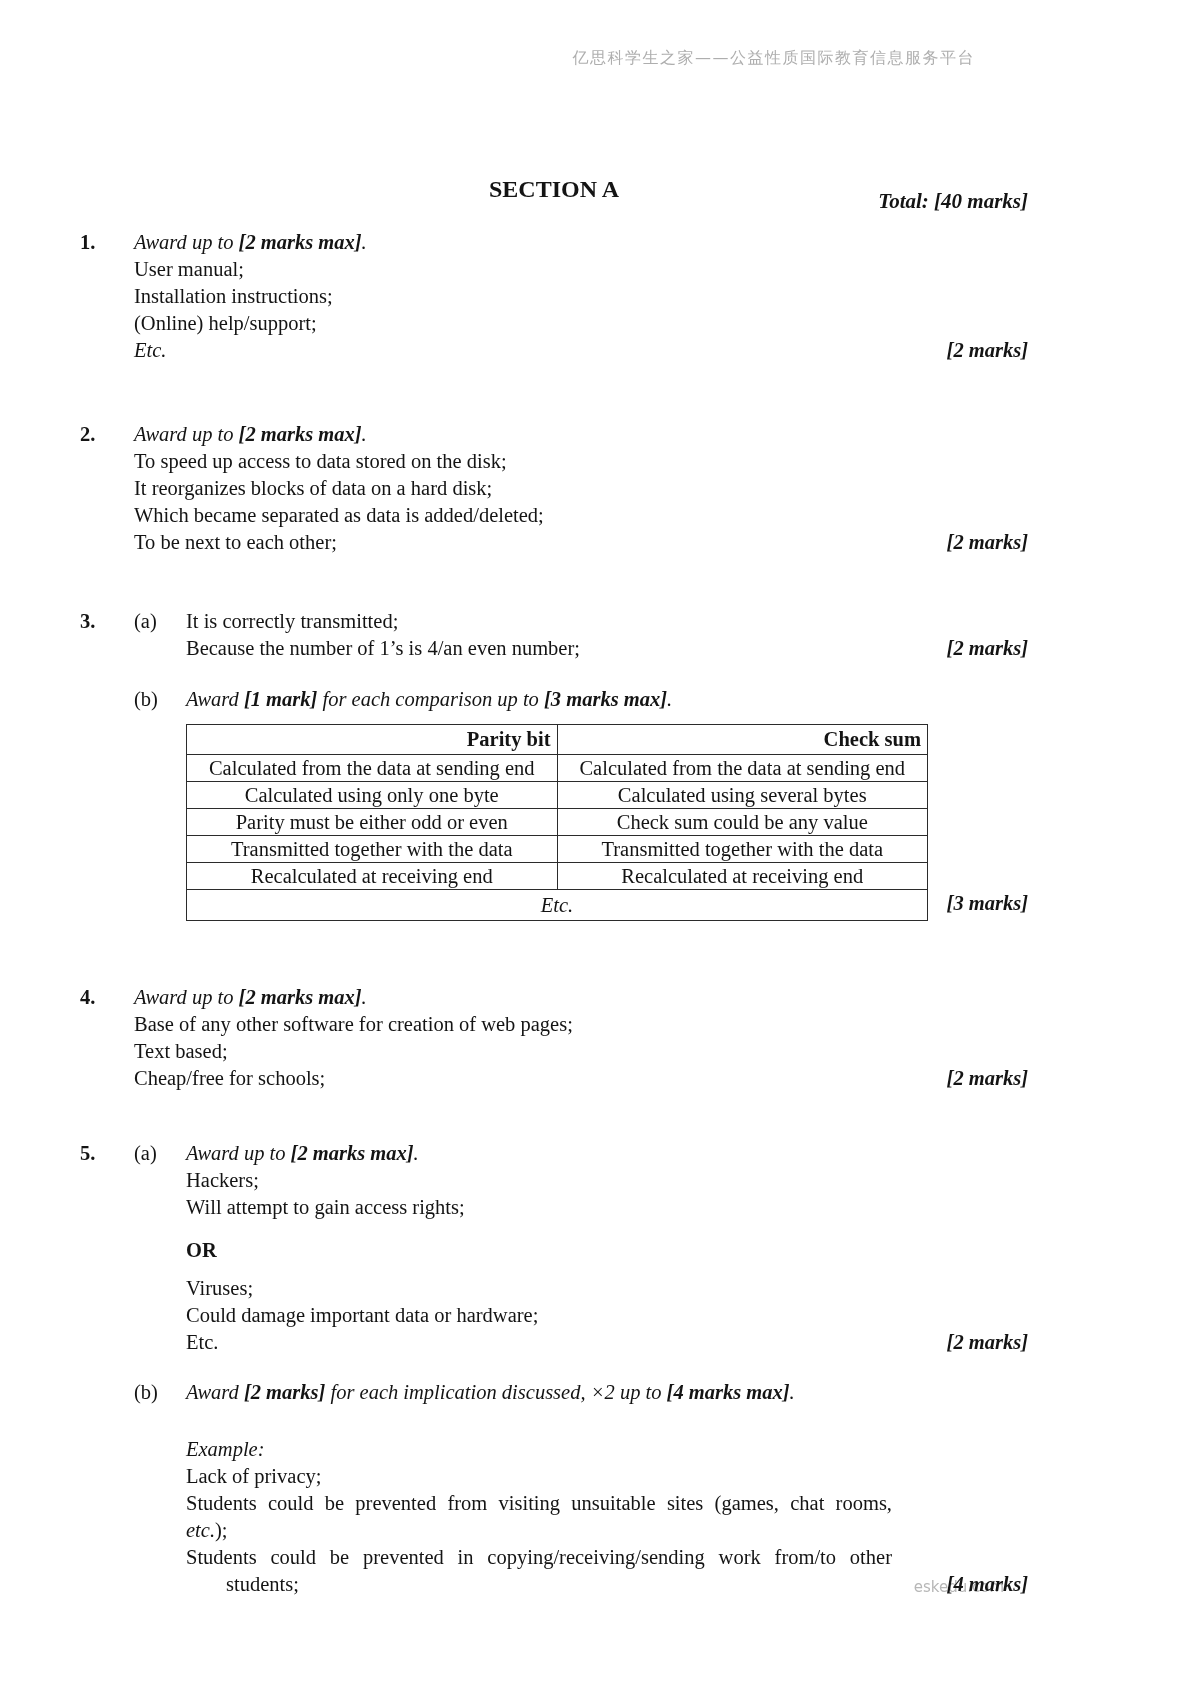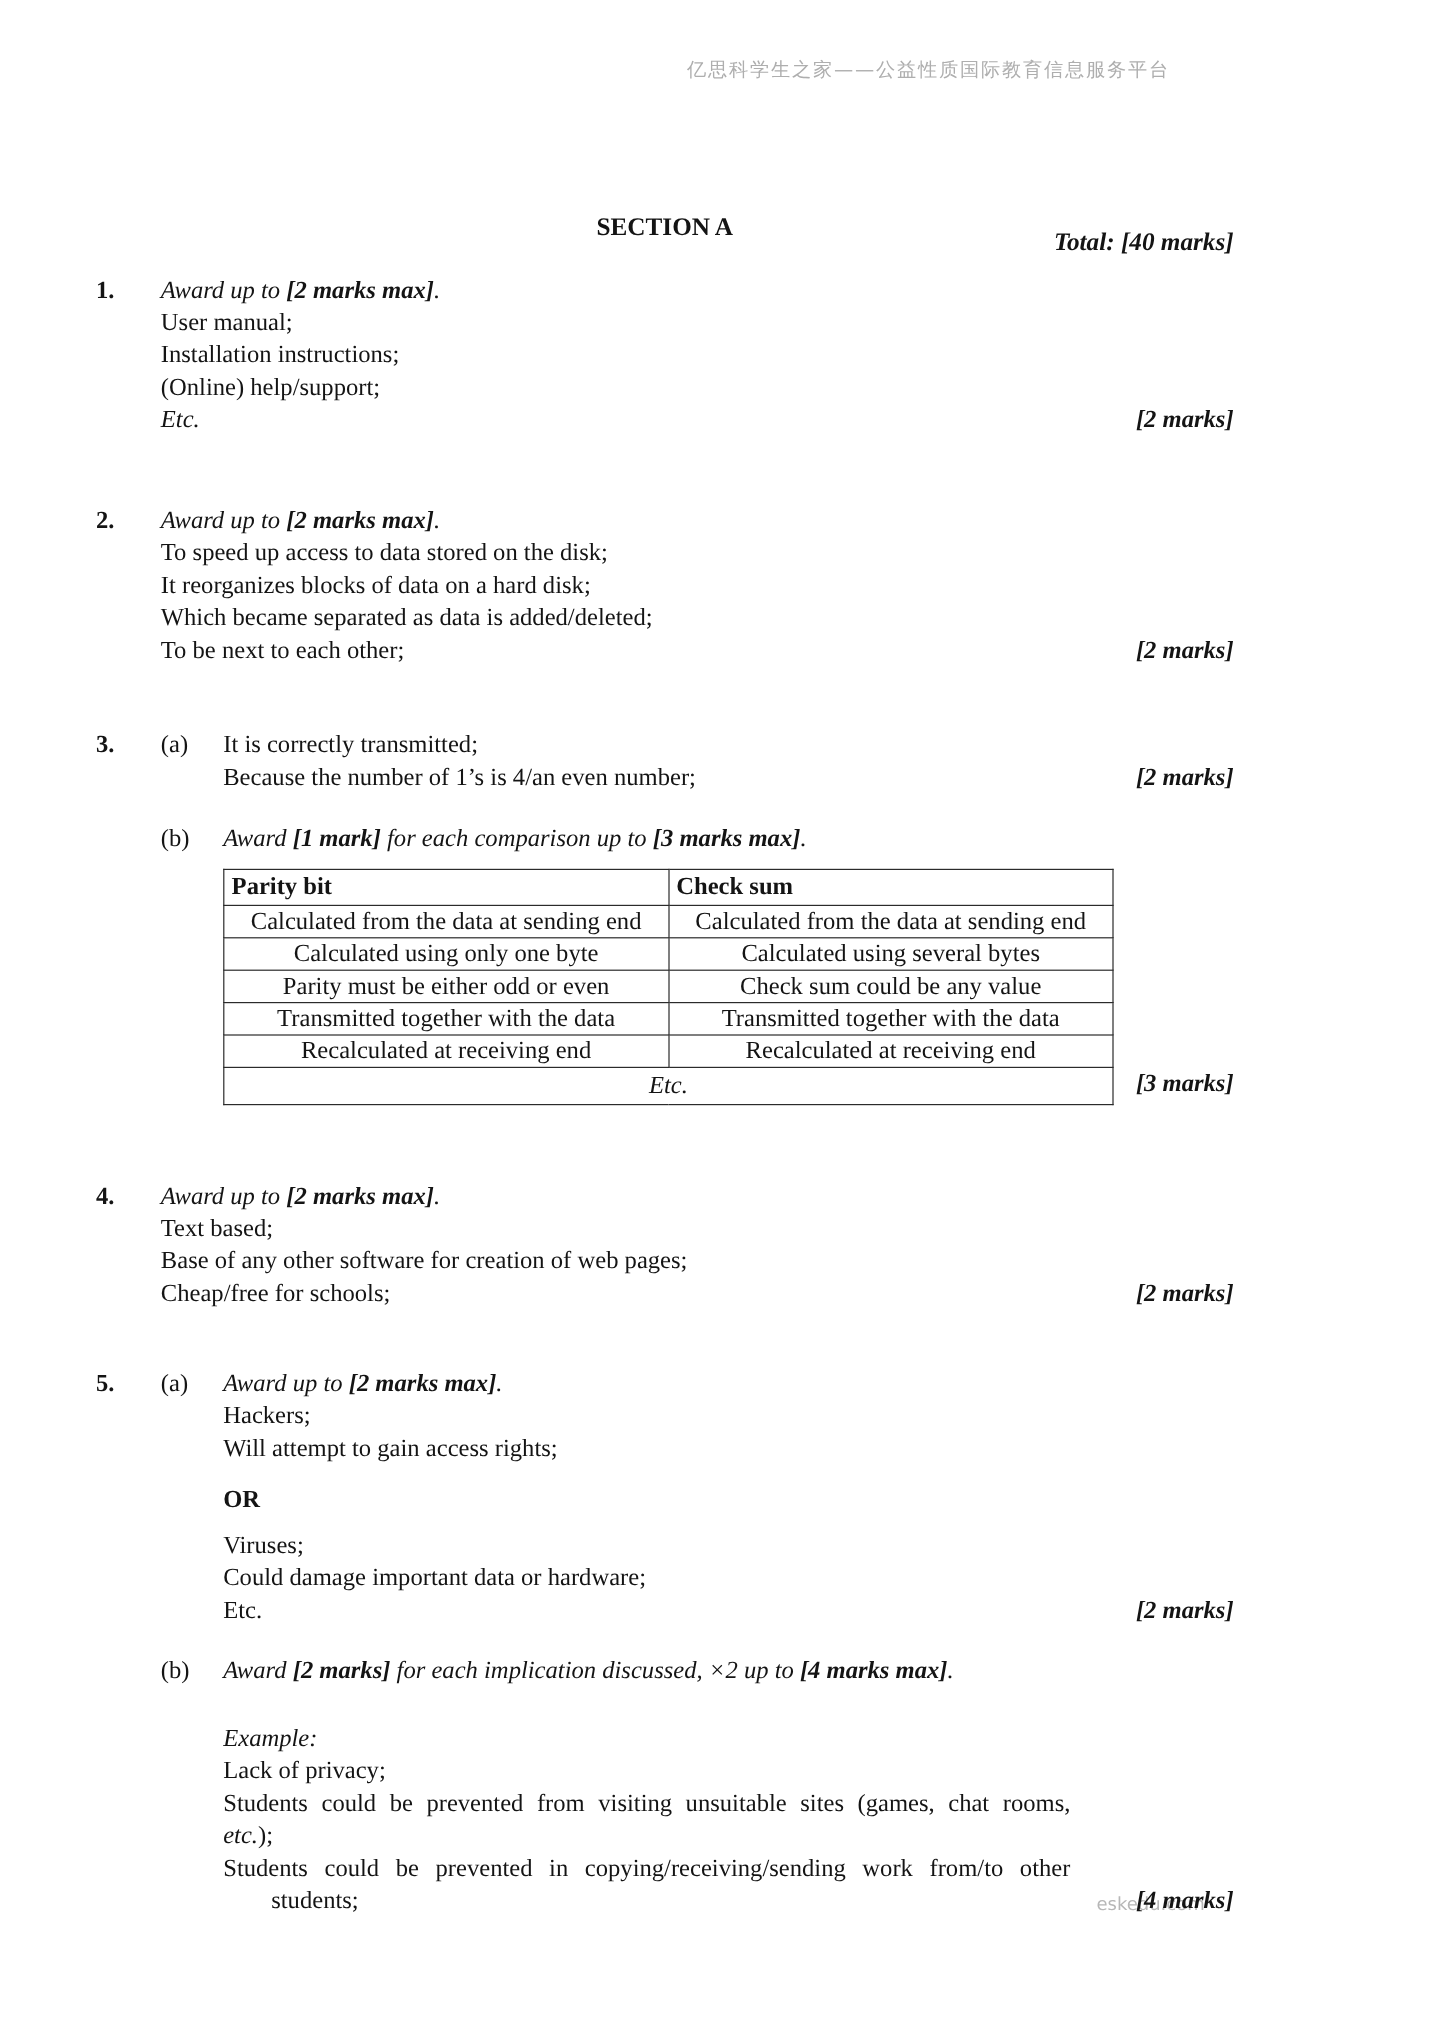--- a/index.html
+++ b/index.html
@@ -5,21 +5,21 @@
   * { margin:0; padding:0; box-sizing:border-box; }
   html,body { background:#ffffff; }
   body { width:1192px; font-family:"Liberation Serif","DejaVu Serif",serif; color:#141414; }
   .page { position:relative; width:1192px; height:1685px; background:#fff; overflow:hidden;
           padding:47px 164px 0 80px; font-size:20.5px; line-height:27px; }
 
   .top-wm { text-align:right; padding-right:53px; font-family:"DejaVu Sans","Liberation Sans",sans-serif;
             font-size:16px; line-height:22px; color:#aeaeae; letter-spacing:1.5px; }
 
   .sec-head { position:relative; margin-top:107px; text-align:center; }
-  .sec-title { font-weight:bold; font-size:21px; }
+  .sec-title { font-weight:bold; font-size:24px; }
   .sec-total { position:absolute; right:0; top:12px; font-weight:bold; font-style:italic; font-size:21px; }
 
   .q { display:grid; grid-template-columns:54px 1fr; }
   .col-num { font-weight:bold; }
   .sub { display:grid; grid-template-columns:52px 1fr; }
 
   .m-q1 { margin-top:25px; }
   .m-q2 { margin-top:57px; }
   .m-q3 { margin-top:52px; }
   .m-q4 { margin-top:63px; }
@@ -32,21 +32,21 @@
   .bd { font-weight:bold; }
   .split { display:flex; justify-content:space-between; align-items:baseline; }
   .marks { font-weight:bold; font-style:italic; white-space:nowrap; }
 
   .or-line { margin-top:16px; margin-bottom:11px; }
 
   .tblwrap { position:relative; margin-top:11px; }
   table.cmp { border-collapse:collapse; width:742px; }
   .cmp th, .cmp td { border:1.5px solid #2b2b2b; padding:0 6px; height:27px;
                      font-size:20.5px; line-height:25px; text-align:center; vertical-align:middle; }
-  .cmp th { text-align:left; font-weight:bold; height:30px;font-family:Liberation Serif, serif; }
+  .cmp th { text-align:right; font-weight:bold; height:30px;font-family:Liberation Serif, serif; }
   .cmp td.ftr { text-align:center; font-style:italic; height:31px; }
   .tbl-marks { position:absolute; right:0; bottom:4px; }
 
   .example { margin-top:30px; width:706px; }
   .jline { text-align:justify; height:27px; overflow:hidden; }
   .jline::after { content:""; display:inline-block; width:100%; height:0; }
   .lastline { position:relative;margin-left:40px; }
   .lastline .marks { position:relative; z-index:1;text-align:center; }
   .wm-footer { position:absolute; right:24px; top:3px; z-index:0; color:#b7b7b7;
                font-family:"DejaVu Sans","Liberation Sans",sans-serif; font-size:15px; font-style:normal; font-weight:normal; }
@@ -150,22 +150,22 @@
         </div>
       </div>
 
     </div>
   </div>
 
   <div class="q m-q4">
     <div class="col-num">4.</div>
     <div class="col-body">
       <div class="line it"><span>Award up to </span><span class="bd">[2 marks max]</span><span>.</span></div>
+      <div class="line">Base of any other software for creation of web pages;</div>
       <div class="line">Text based;</div>
-      <div class="line">Base of any other software for creation of web pages;</div>
       <div class="line split">
         <span>Cheap/free for schools;</span>
         <span class="marks">[2 marks]</span>
       </div>
     </div>
   </div>
 
   <div class="q m-q5">
     <div class="col-num">5.</div>
     <div class="col-body">

